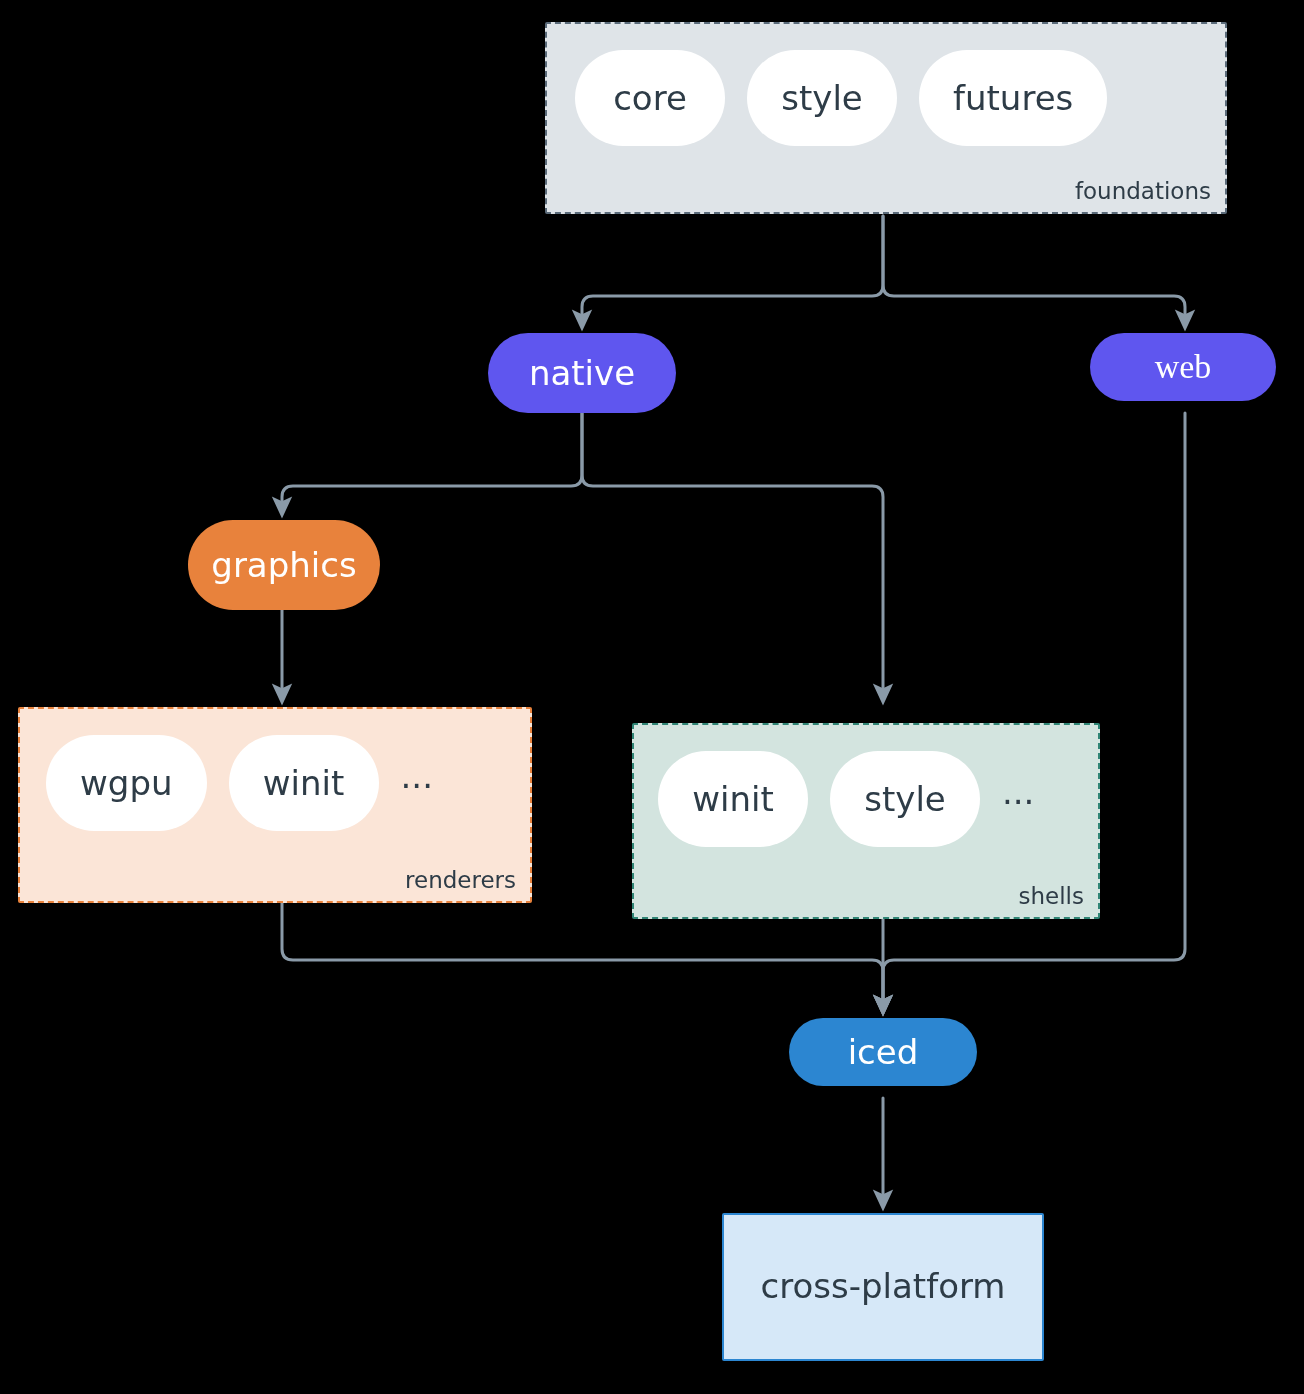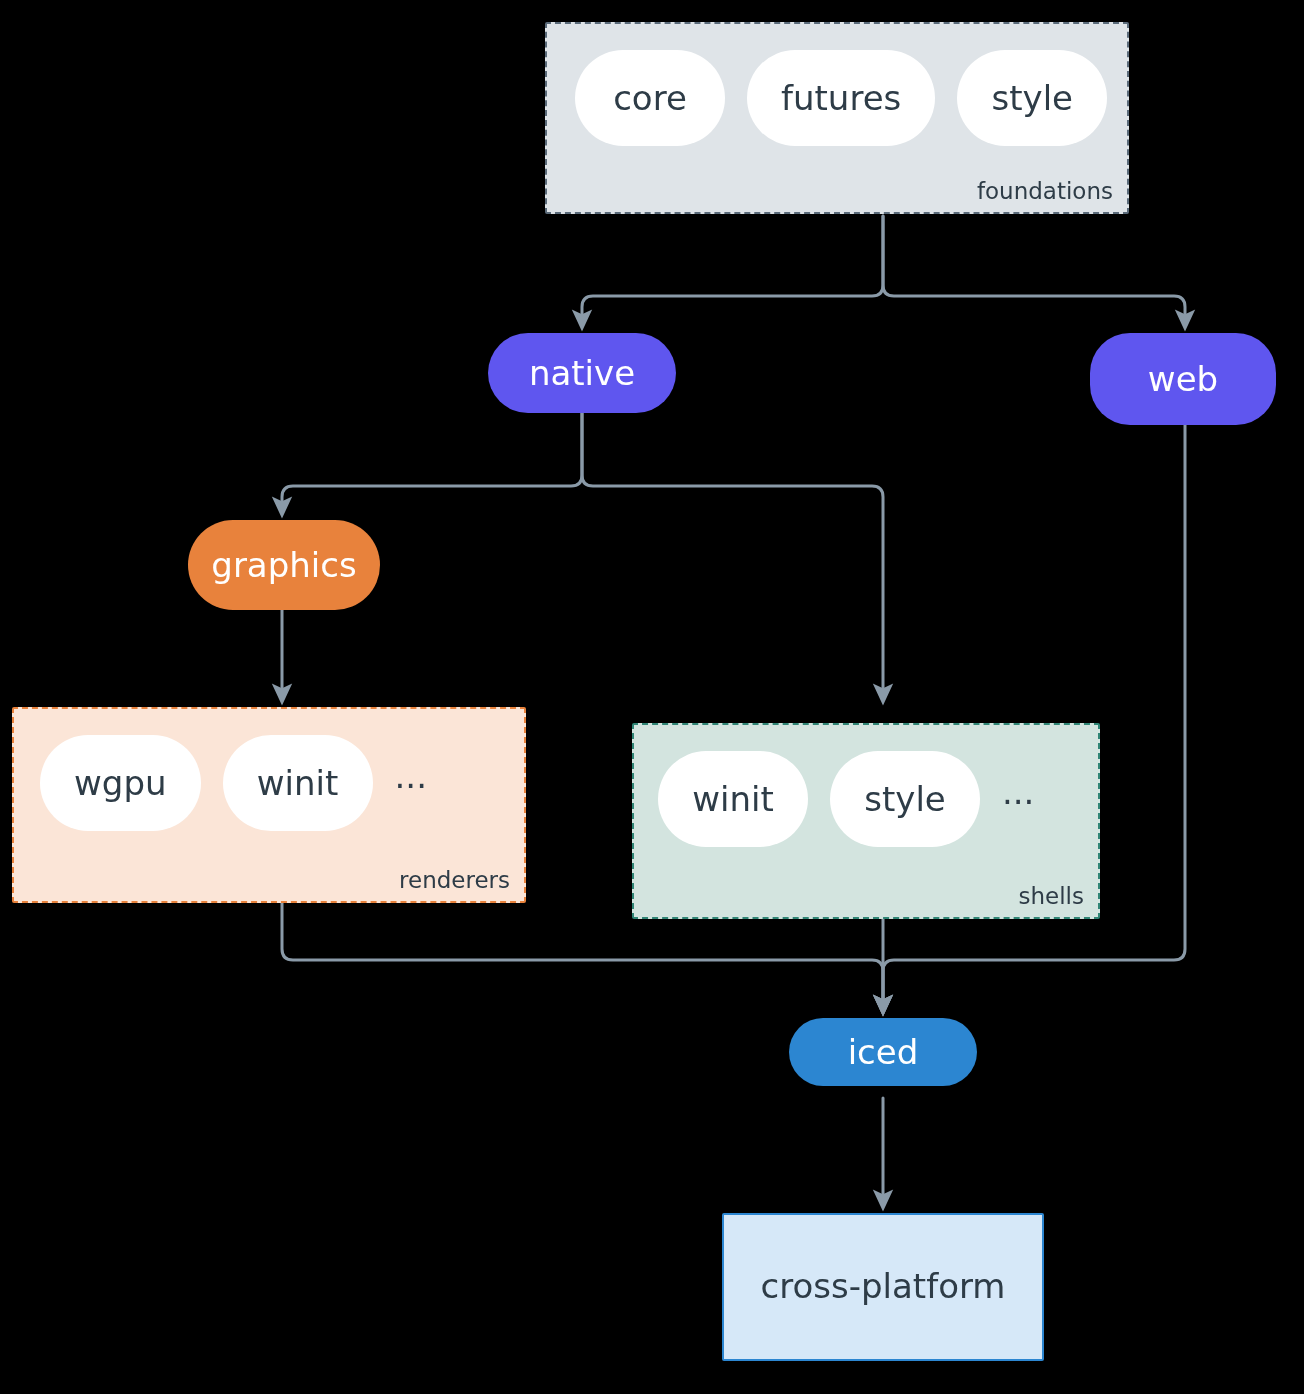--- a/index.html
+++ b/index.html
@@ -45,30 +45,30 @@
     left: 0;
     top: 0;
     display: flex;
     align-items: center;
     gap: 22px;
   }
 
   .grp-foundations {
     left: 545px;
     top: 22px;
-    width: 584px;
+    width: 682px;
     height: 192px;
     background: #dfe4e8;
     border-color: #5b6b7a;
     border-radius: 2px;
   }
   .grp-foundations .group-row { left: 28px; top: 26px; }
 
   .grp-renderers {
-    left: 12px;
+    left: 18px;
     top: 707px;
     width: 514px;
     height: 196px;
     background: #fbe5d7;
     border-color: #e8823c;
     border-radius: 2px;
   }
   .grp-renderers .group-row { left: 26px; top: 26px; }
 
   .grp-shells {
@@ -114,22 +114,22 @@
     justify-content: center;
     font-size: 34px;
     color: #ffffff;
     white-space: nowrap;
   }
   .node-native {
     left: 488px; top: 333px; width: 188px; height: 80px;
     background: #5f56ef; border-radius: 40px;
   }
   .node-web {
-    left: 1090px; top: 333px; width: 186px; height: 92px;
-    background: #5f56ef; border-radius: 40px;
+    left: 1090px; top: 333px; width: 186px; height: 68px;
+    background: #5f56ef; border-radius: 40px; font-family: Liberation Serif, serif;
   }
   .node-graphics {
     left: 188px; top: 520px; width: 192px; height: 90px;
     background: #e8823c; border-radius: 45px;
   }
   .node-iced {
     left: 789px; top: 1018px; width: 188px; height: 68px;
     background: #2c86d1; border-radius: 40px;
   }
 
@@ -180,22 +180,22 @@
 
       <path d="M 1185 413 L 1185 949 Q 1185 960 1174 960 L 894 960 Q 883 960 883 971 L 883 1007" marker-end="url(#arrowhead)"></path>
 
       <path d="M 883 1098 L 883 1202" marker-end="url(#arrowhead)"></path>
     </g>
   </svg>
 
   <div class="group grp-foundations">
     <div class="group-row">
       <div class="pill">core</div>
+      <div class="pill">style</div>
       <div class="pill">futures</div>
-      <div class="pill">style</div>
     </div>
     <div class="group-label">foundations</div>
   </div>
 
   <div class="node node-native">native</div>
   <div class="node node-web">web</div>
 
   <div class="node node-graphics">graphics</div>
 
   <div class="group grp-renderers">

